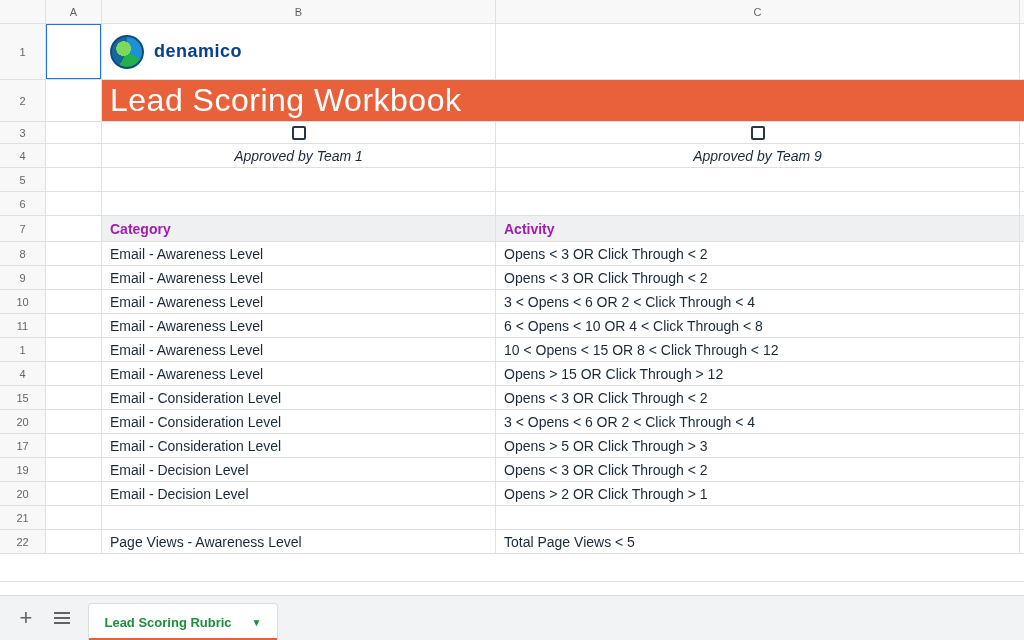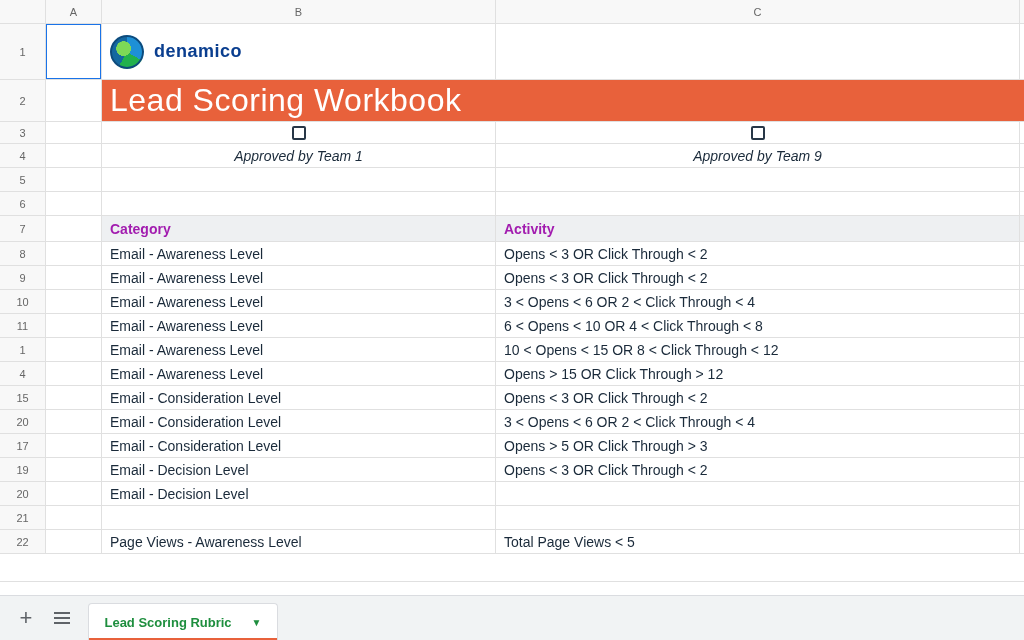--- a/index.html
+++ b/index.html
@@ -292,20 +292,21 @@
           <div class="rownum">19</div>
           <div class="cell"></div>
           <div class="cell">Email - Decision Level</div>
           <div class="cell">Opens &lt; 3 OR Click Through &lt; 2</div>
           <div class="cell"></div>
         </div>
         <div class="row row-std">
           <div class="rownum">20</div>
           <div class="cell"></div>
           <div class="cell">Email - Decision Level</div>
+          <div class="cell">Opens &gt; 2 OR Click Through &gt; 1</div>
           <div class="cell"></div>
         </div>
         <div class="row row-std">
           <div class="rownum">21</div>
           <div class="cell"></div>
           <div class="cell"></div>
           <div class="cell"></div>
           <div class="cell"></div>
         </div>
         <div class="row row-std">

